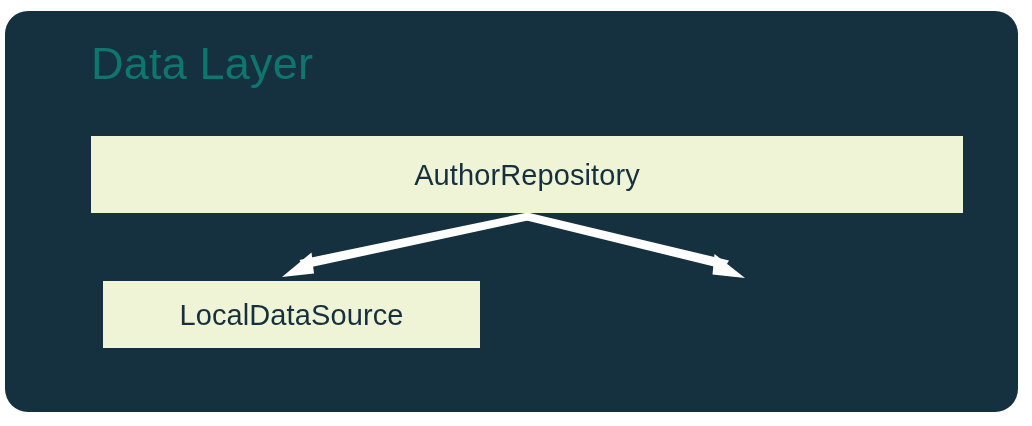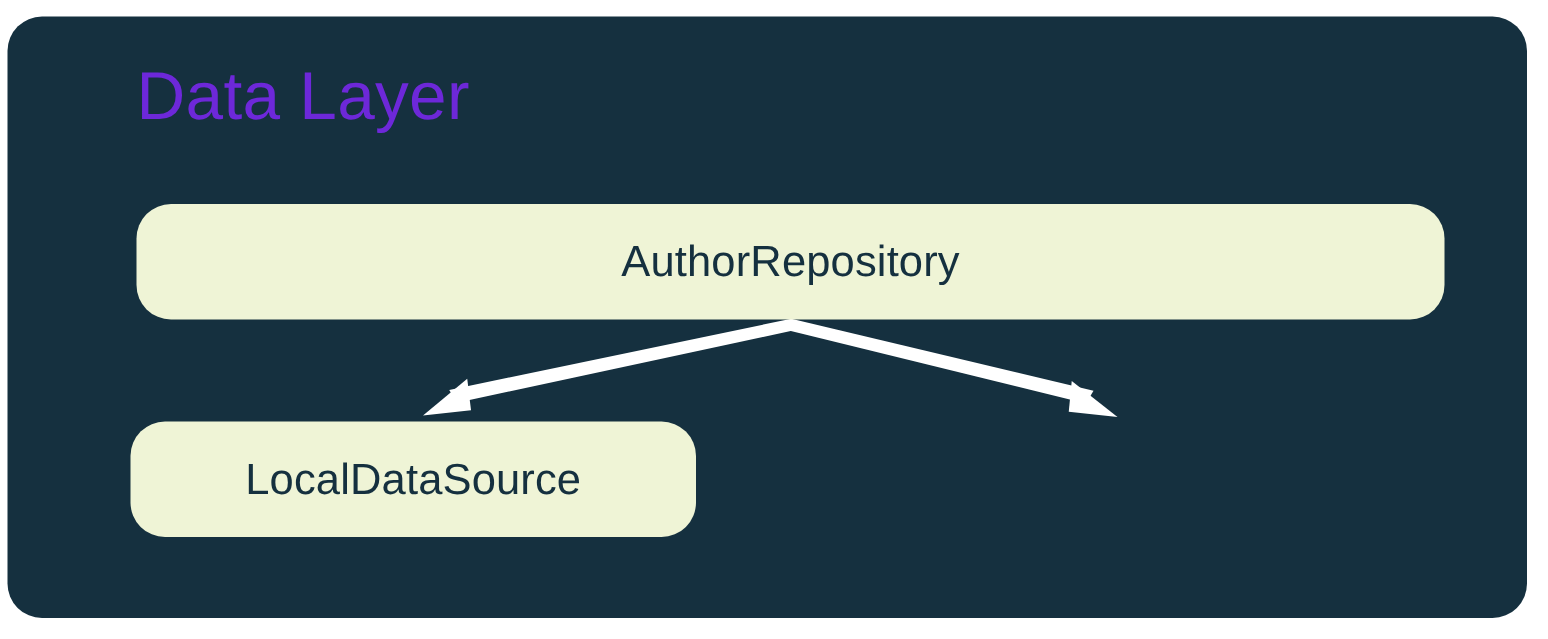--- a/index.html
+++ b/index.html
@@ -28,52 +28,52 @@
     border-radius: 23px;
     box-sizing: border-box;
   }
   #layer-title {
     position: absolute;
     left: 91px;
     top: 38px;
     font-size: 45px;
     line-height: 52px;
     letter-spacing: 0.2px;
-    color: #6d28d9;
+    color: #0f766e;
     font-weight: 400;
     white-space: nowrap;
   }
   .node-box {
     position: absolute;
     background: #EFF4D6;
-    border-radius: 23px;
+    border-radius: 0;
     display: flex;
     align-items: center;
     justify-content: center;
     box-sizing: border-box;
   }
   .node-label {
     color: #15303F;
     font-size: 29px;
     line-height: 34px;
     letter-spacing: 0.1px;
     font-weight: 400;
     white-space: nowrap;
   }
   #node-repository {
     left: 91px;
     top: 136px;
     width: 872px;
     height: 77px;
   }
   #node-local {
-    left: 87px;
+    left: 103px;
     top: 281px;
     width: 377px;
-    height: 77px;
+    height: 67px;
   }
   #node-network {
     left: 528px;
     top: 281px;
     width: 435px;
     height: 77px;
   }
   #edges {
     position: absolute;
     left: 0;

